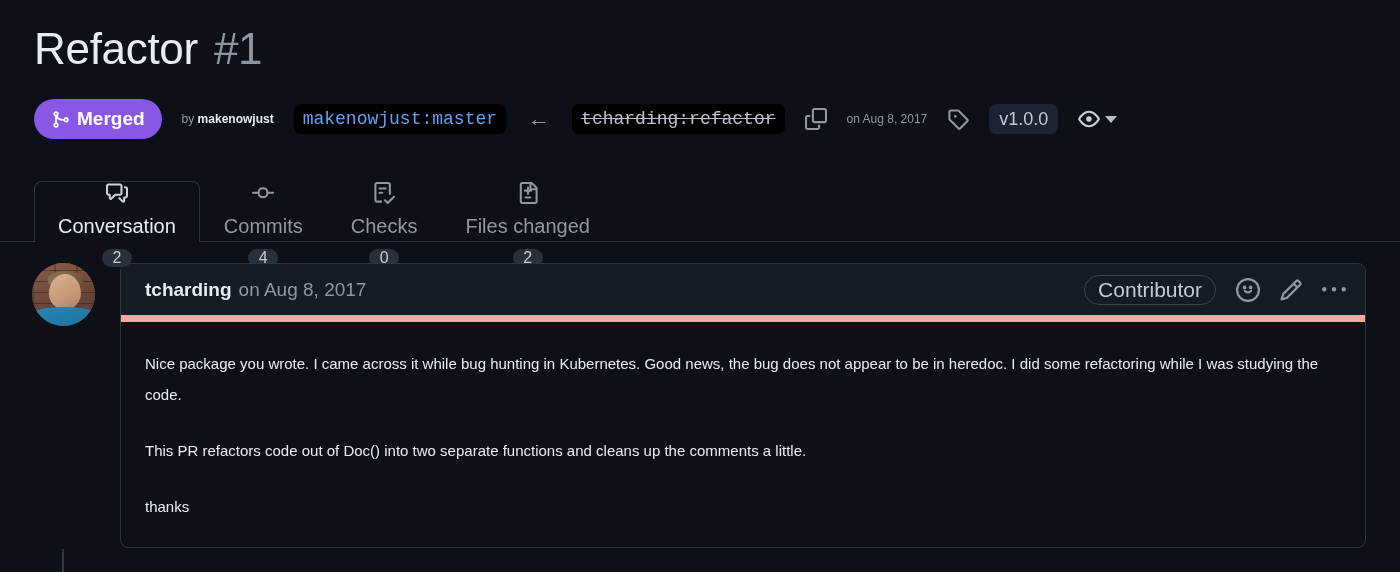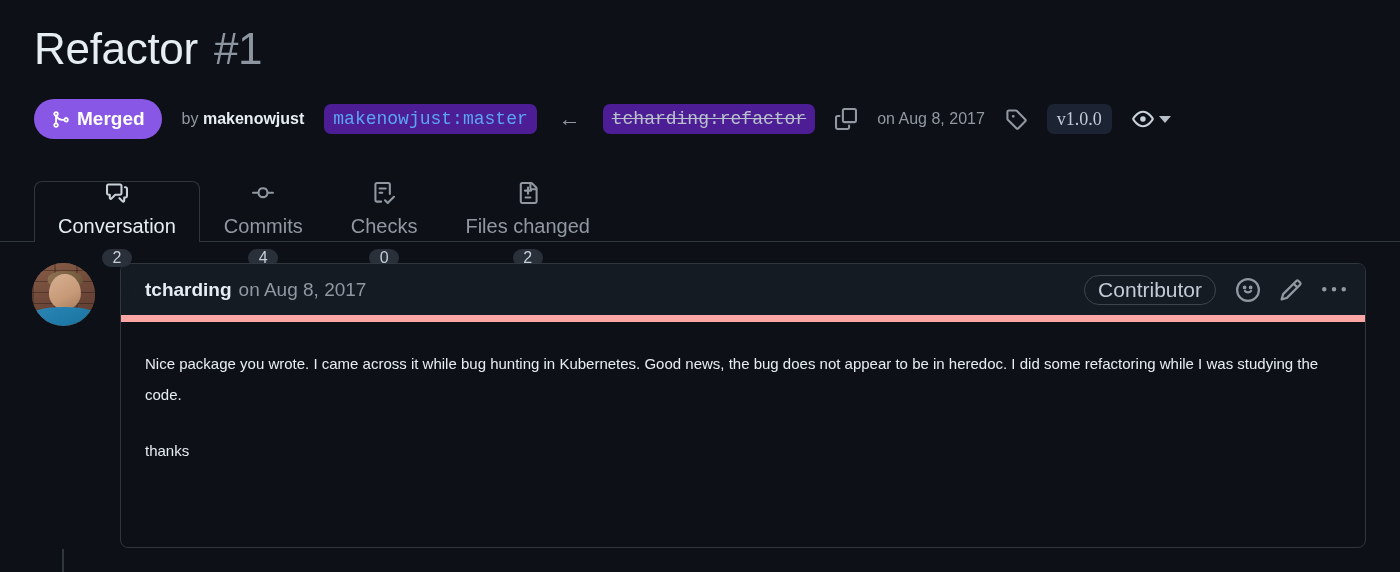--- a/index.html
+++ b/index.html
@@ -37,26 +37,26 @@
     background: #8957e5;
     color: #ffffff;
     border-radius: 999px;
     padding: 0 17px;
     height: 40px;
     font-size: 19px;
     font-weight: 600;
   }
   .state-badge svg { display: block; }
 
-  .meta-text { color: #9198a1; font-size: 16px; text-align: center; }
+  .meta-text { color: #9198a1; font-size: 12px; text-align: center; }
   .meta-text b { color: #e6edf3; font-weight: 700; }
 
   .branch-chip {
     display: inline-flex; align-items: center;
-    background: #4c1d95;
+    background: #000000;
     border-radius: 7px;
     padding: 2px 9px;
     height: 30px;
     font-family: "Liberation Mono", monospace;
     font-size: 18px;
     line-height: 26px;
   }
   .branch-chip.head { color: #5ca5f5; }
   .branch-chip.base { color: #b9c2cc; text-decoration: line-through; }
 
@@ -64,21 +64,21 @@
 
   .icon-btn { display: inline-flex; align-items: center; color: #9198a1; }
   .icon-btn svg { display: block; }
 
   .tag-chip {
     display: inline-flex; align-items: center;
     background: #1c2434;
     border-radius: 7px;
     padding: 2px 10px;
     height: 30px;
-    font-family: Liberation Serif, serif;
+    font-family: Liberation Sans, sans-serif;
     font-size: 18px;
     color: #c3ccd6;
   }
 
   .watch-group { display: inline-flex; align-items: center; gap: 5px; color: #c9d1d9; }
   .caret-down {
     width: 0; height: 0;
     border-left: 6px solid transparent;
     border-right: 6px solid transparent;
     border-top: 7px solid #b6bec8;
@@ -379,19 +379,20 @@
 
       <span class="hdr-icon">
         <svg width="24" height="24" viewBox="0 0 16 16" fill="currentColor" aria-hidden="true">
           <path d="M8 9a1.5 1.5 0 1 0 0-3 1.5 1.5 0 0 0 0 3ZM1.5 9a1.5 1.5 0 1 0 0-3 1.5 1.5 0 0 0 0 3Zm13 0a1.5 1.5 0 1 0 0-3 1.5 1.5 0 0 0 0 3Z"></path>
         </svg>
       </span>
     </div>
 
     <div class="comment-body">
       <p>Nice package you wrote. I came across it while bug hunting in Kubernetes. Good news, the bug does not appear to be in heredoc. I did some refactoring while I was studying the code.</p>
+      <p>This PR refactors code out of Doc() into two separate functions and cleans up the comments a little.</p>
       <p>thanks</p>
     </div>
   </div>
 
   <div class="timeline-line"></div>
 
 </div>
 
 </body></html>

